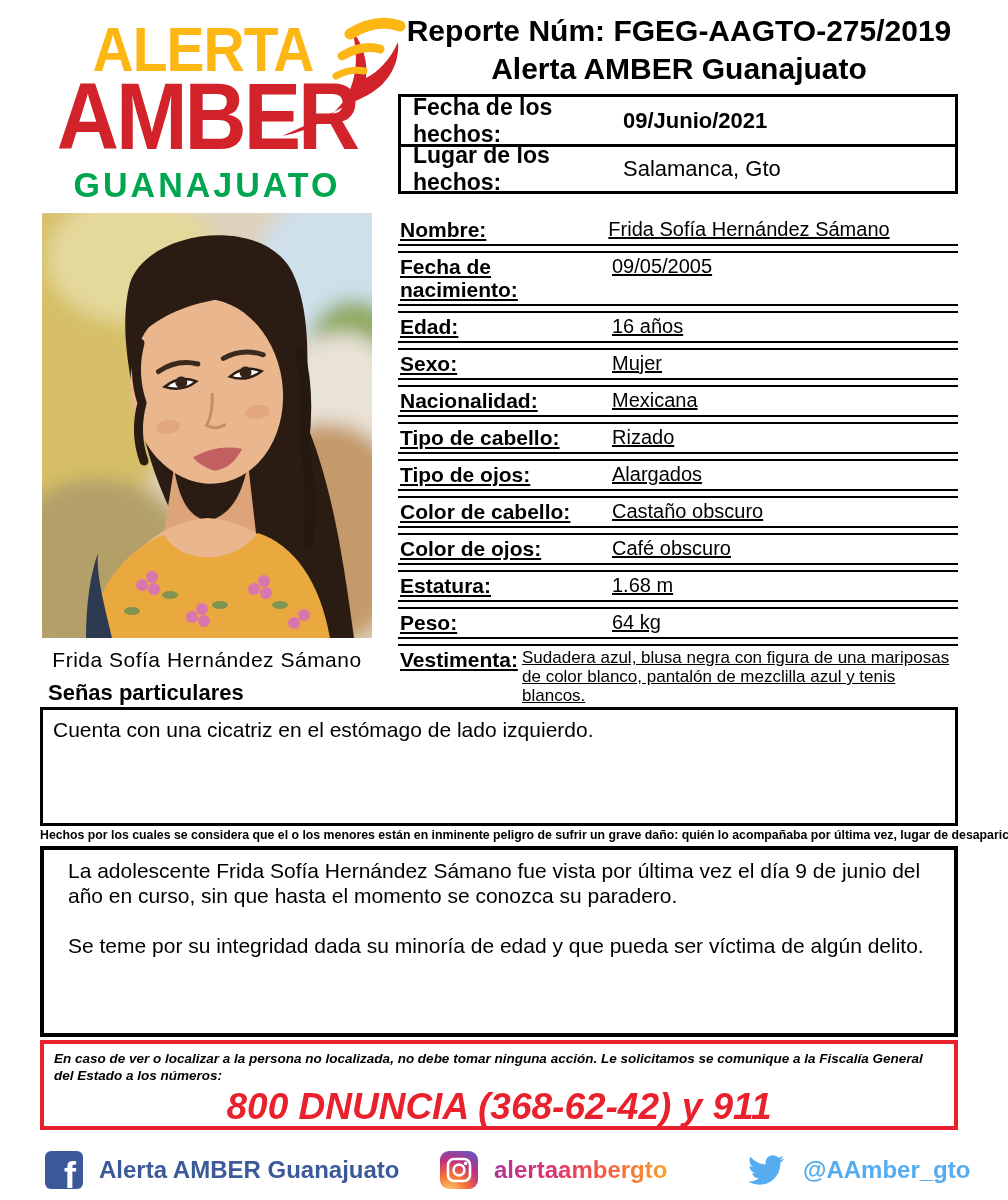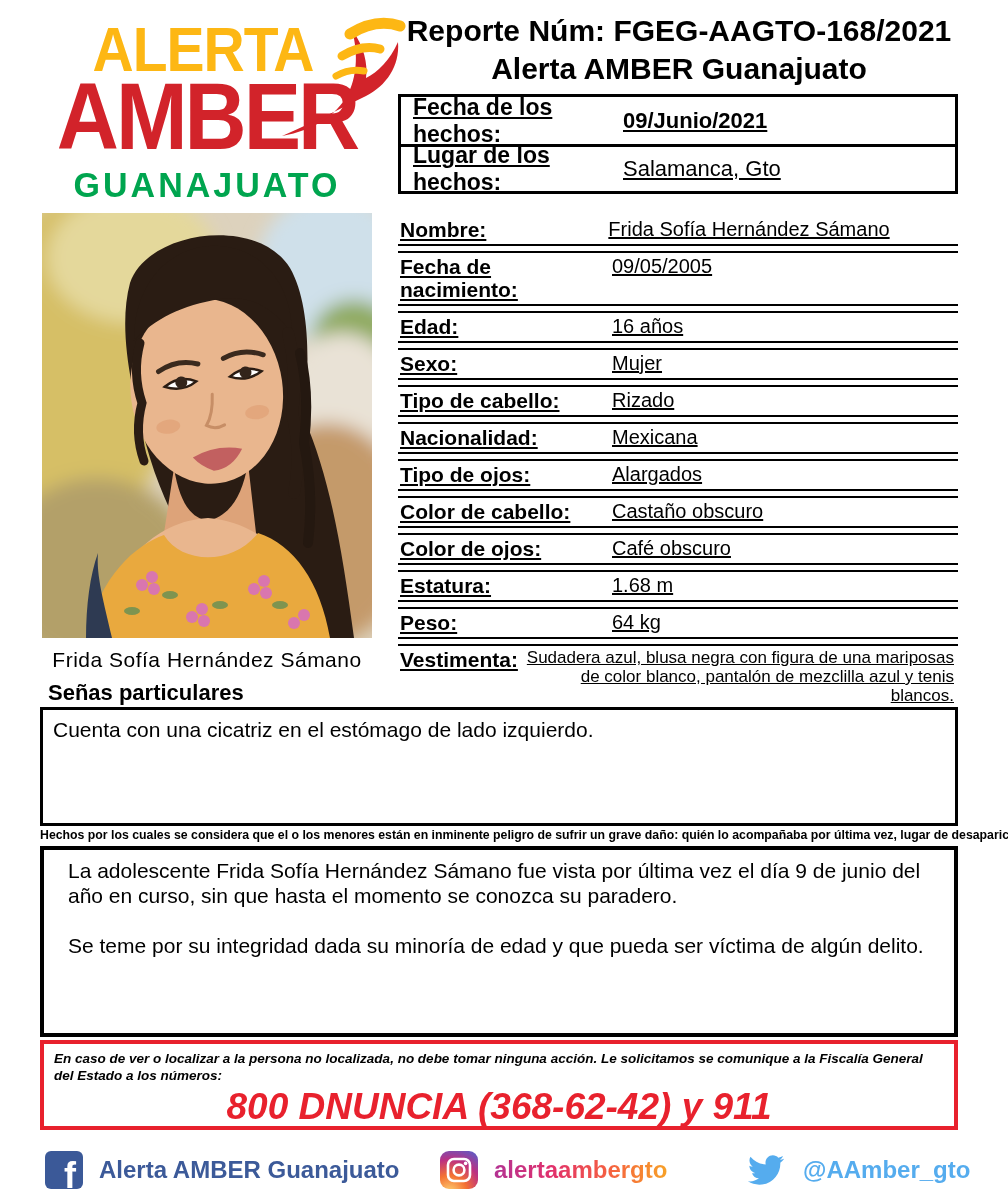--- a/index.html
+++ b/index.html
@@ -17,39 +17,39 @@
     transform:scaleY(1.1); transform-origin:top; }
   .logo-line3 { position:absolute; left:20px; top:158px; width:330px; text-align:center;
     font-weight:bold; font-size:34px; letter-spacing:3px; color:#00A54F;
     transform:scaleY(1.05); transform-origin:top; }
   .logo-megaphone { position:absolute; left:258px; top:8px; }
 
   
   .report-title { position:absolute; left:398px; top:12px; width:562px; text-align:center;
     font-weight:bold; font-size:30px; line-height:38px; }
   .info-boxes { position:absolute; left:398px; top:94px; width:560px; border:3px solid #000; }
-  .info-box { display:flex; align-items:center; height:47px; padding-left:12px;text-decoration:underline; }
+  .info-box { display:flex; align-items:center; height:47px; padding-left:12px; }
   .info-box + .info-box { border-top:3px solid #000; }
   .info-label { font-weight:bold; font-size:23px; width:200px; flex:0 0 auto; }
   .info-value { font-size:22px; margin-left:10px; }
   .info-value.bold { font-weight:bold; }
 
   
   .photo-frame { position:absolute; left:42px; top:213px; width:330px; height:425px; overflow:hidden; }
   .photo-caption { position:absolute; left:42px; top:648px; width:330px; text-align:center;
     font-size:21px; letter-spacing:0.5px; }
 
   
   .details { position:absolute; left:398px; top:216px; width:560px; }
   .drow { display:flex; align-items:flex-start; border-top:2.5px solid #000; border-bottom:2.5px solid #000;
     margin-bottom:5px; padding:2px 0 3px 2px;text-decoration:underline; }
   .drow:first-child { border-top:none; }
   .drow:last-child { border-bottom:none; margin-bottom:0; }
   .dlabel { font-weight:bold; font-size:21px; line-height:23px; width:212px; flex:0 0 auto; }
-  .dvalue { font-size:20px; line-height:23px;text-align:right; }
+  .dvalue { font-size:20px; line-height:23px; }
   .drow.nombre .dlabel { width:140px; }
   .drow.nombre .dvalue { flex:1; text-align:center; }
   .drow.vestimenta .dlabel { width:122px; }
   .drow.vestimenta .dvalue { font-size:17px; line-height:19px; flex:1; padding-right:4px; }
 
   
   .senas-heading { position:absolute; left:48px; top:680px; font-weight:bold; font-size:22px; }
   .senas-box { position:absolute; left:40px; top:707px; width:918px; height:119px;
     border:3px solid #000; padding:8px 10px; font-size:21px; }
 
@@ -94,21 +94,21 @@
     <div class="logo-line3">GUANAJUATO</div>
     <svg class="logo-megaphone" width="126" height="130" viewBox="0 0 126 130">
       <path d="M2 122 C34 116 56 102 68 80 C76 64 79 42 72 16 C84 32 88 50 86 64 C98 58 110 46 118 28 C120 52 106 72 86 82 C62 94 34 108 2 122 Z" fill="#D2232A"></path>
       <path d="M70 20 Q96 4 120 12" stroke="#FDB714" stroke-width="11" fill="none" stroke-linecap="round"></path>
       <path d="M62 42 Q82 30 100 35" stroke="#FDB714" stroke-width="9" fill="none" stroke-linecap="round"></path>
       <path d="M56 62 Q70 54 84 57" stroke="#FDB714" stroke-width="7" fill="none" stroke-linecap="round"></path>
     </svg>
   </div>
 
   <div class="report-title">
-    <div>Reporte Núm: FGEG-AAGTO-168/2021</div>
+    <div>Reporte Núm: FGEG-AAGTO-275/2019</div>
     <div>Alerta AMBER Guanajuato</div>
   </div>
 
   <div class="info-boxes">
     <div class="info-box">
       <span class="info-label">Fecha de los hechos:</span>
       <span class="info-value bold">09/Junio/2021</span>
     </div>
     <div class="info-box">
       <span class="info-label">Lugar de los hechos:</span>
@@ -195,26 +195,26 @@
     </div>
     <div class="drow">
       <span class="dlabel">Edad:</span>
       <span class="dvalue">16 años</span>
     </div>
     <div class="drow">
       <span class="dlabel">Sexo:</span>
       <span class="dvalue">Mujer</span>
     </div>
     <div class="drow">
+      <span class="dlabel">Nacionalidad:</span>
+      <span class="dvalue">Mexicana</span>
+    </div>
+    <div class="drow">
       <span class="dlabel">Tipo de cabello:</span>
       <span class="dvalue">Rizado</span>
-    </div>
-    <div class="drow">
-      <span class="dlabel">Nacionalidad:</span>
-      <span class="dvalue">Mexicana</span>
     </div>
     <div class="drow">
       <span class="dlabel">Tipo de ojos:</span>
       <span class="dvalue">Alargados</span>
     </div>
     <div class="drow">
       <span class="dlabel">Color de cabello:</span>
       <span class="dvalue">Castaño obscuro</span>
     </div>
     <div class="drow">

